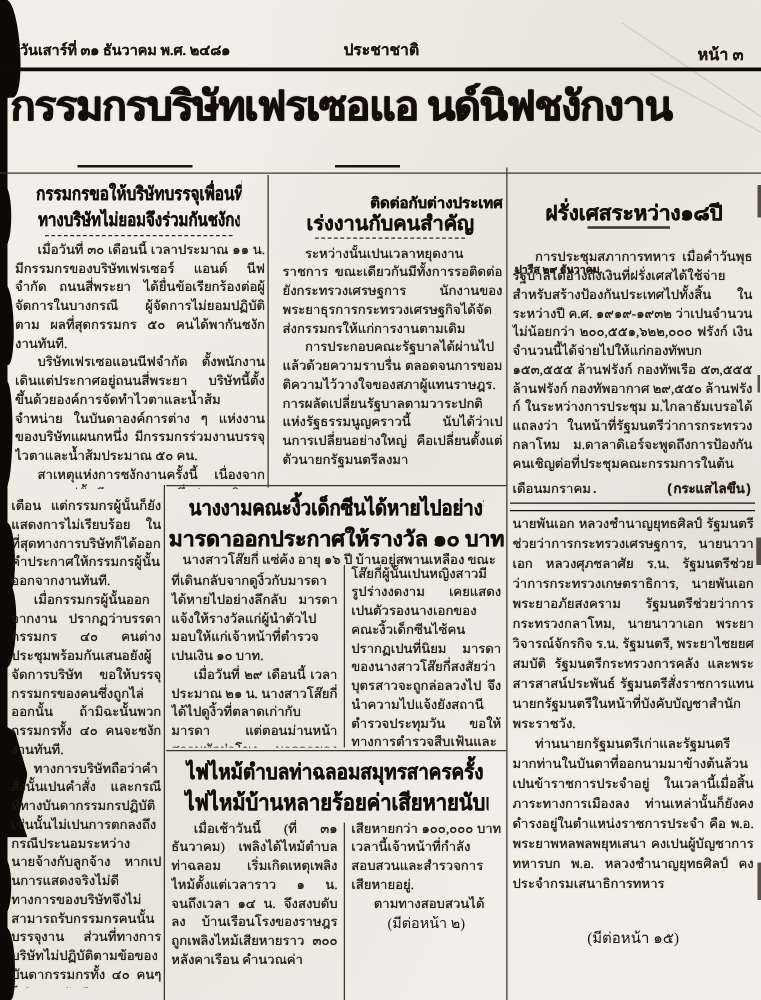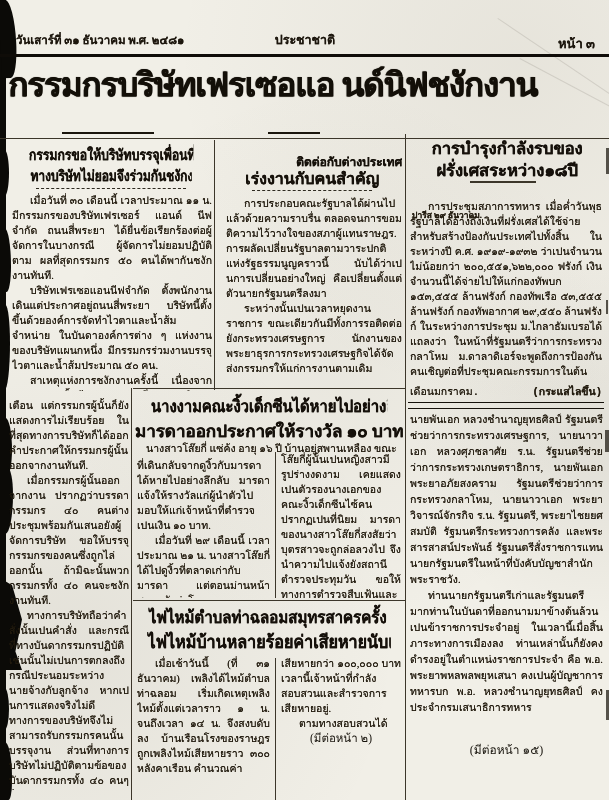--- a/index.html
+++ b/index.html
@@ -89,22 +89,22 @@
     <p style="text-indent:0;">เตือน แต่กรรมกรผู้นั้นก็ยังแสดงการไม่เรียบร้อย ในที่สุดทางการบริษัทก็ได้ออกคำประกาศให้กรรมกรผู้นั้นออกจากงานทันที.</p>
     <p>เมื่อกรรมกรผู้นั้นออกจากงาน ปรากฏว่าบรรดากรรมกร ๔๐ คนต่างประชุมพร้อมกันเสนอยังผู้จัดการบริษัท ขอให้บรรจุกรรมกรของคนซึ่งถูกไล่ออกนั้น ถ้ามิฉะนั้นพวกกรรมกรทั้ง ๔๐ คนจะชงักงานทันที.</p>
     <p>ทางการบริษัทถือว่าคำสั่งนั้นเปนคำสั่ง และกรณีที่ทางบันดากรรมกรปฏิบัติเช่นนั้นไม่เปนการตกลงถึงกรณีประนอมระหว่างนายจ้างกับลูกจ้าง หากเปนการแสดงจริงไม่ดี ทางการของบริษัทจึงไม่สามารถรับกรรมกรคนนั้นบรรจุงาน ส่วนที่ทางการบริษัทไม่ปฏิบัติตามข้อของบันดากรรมกรทั้ง ๔๐ คนๆ ก็เลิกงานทันที.</p>
 
   </div>
 
   <div class="abs sub nowrap ctr fit" style="left:222px;top:152px;width:180px;font-size:12px;text-align:right;">ติดต่อกับต่างประเทศ</div>
   <div class="abs sub nowrap ctr fit" style="left:222px;top:166px;width:180px;font-size:16px;">เร่งงานกับคนสำคัญ</div>
   <div class="abs dash" style="left:252px;top:190px;width:120px;"></div>
   <div class="abs bt" style="left:226px;top:196px;width:176px;height:190px;">
+    <p>ระหว่างนั้นเปนเวลาหยุดงานราชการ ขณะเดียวกันมีทั้งการรอติดต่อยังกระทรวงเศรษฐการ นักงานของพระยาธุรการกระทรวงเศรษฐกิจได้จัดส่งกรรมกรให้แก่การงานตามเดิม</p>
     <p>การประกอบคณะรัฐบาลได้ผ่านไปแล้วด้วยความราบรื่น ตลอดจนการขอมติความไว้วางใจของสภาผู้แทนราษฎร. การผลัดเปลี่ยนรัฐบาลตามวาระปกติแห่งรัฐธรรมนูญคราวนี้ นับได้ว่าเปนการเปลี่ยนอย่างใหญ่ คือเปลี่ยนตั้งแต่ตัวนายกรัฐมนตรีลงมา</p>
-    <p>ระหว่างนั้นเปนเวลาหยุดงานราชการ ขณะเดียวกันมีทั้งการรอติดต่อยังกระทรวงเศรษฐการ นักงานของพระยาธุรการกระทรวงเศรษฐกิจได้จัดส่งกรรมกรให้แก่การงานตามเดิม</p>
   </div>
 
   <div class="abs hr" style="left:133px;top:388px;width:272px;"></div>
   <div class="abs hl nowrap ctr fit" style="left: 133px; top: 392px; width: 272px; transform-origin: 50% 50%; transform: scaleX(0.86901);">นางงามคณะงิ้วเด็กซีนได้หายไปอย่างลึกลับ</div>
   <div class="abs hl nowrap ctr fit" style="left:133px;top:417px;width:272px;">มารดาออกประกาศให้รางวัล ๑๐ บาท</div>
   <div class="abs bt nowrap" style="left:146px;top:441px;width:258px;">นางสาวโส๊ยกี่ แซ่ค้ง อายุ ๑๖ ปี บ้านอยู่สพานเหลือง ขณะ</div>
   <div class="abs bt" style="left:137px;top:458px;width:133px;height:140px;">
     <p style="text-indent:0;">ที่เดินกลับจากดูงิ้วกับมารดาได้หายไปอย่างลึกลับ มารดาแจ้งให้รางวัลแก่ผู้นำตัวไปมอบให้แก่เจ้าหน้าที่ตำรวจเปนเงิน ๑๐ บาท.</p>
     <p>เมื่อวันที่ ๒๙ เดือนนี้ เวลาประมาณ ๒๑ น. นางสาวโส๊ยกี่ได้ไปดูงิ้วที่ตลาดเก่ากับมารดา แต่ตอนม่านหน้าสถานพักผ่าโขง มารดาของนางจึงเหลียวไปดูทางหลัง ปรากฏว่านางสาวโส๊ยกี่ได้หายตัวไปโดยมิได้มีร่องรอย ประกอบกับนางสาว</p>
   </div>
@@ -117,21 +117,20 @@
   <div class="abs hl nowrap ctr fit" style="left: 133px; top: 627px; width: 272px; font-size: 18px; transform-origin: 50% 50%; transform: scaleX(0.894737);">ไฟไหม้บ้านหลายร้อยค่าเสียหายนับแสน</div>
   <div class="abs bt" style="left:137px;top:656px;width:133px;height:138px;">
     <p>เมื่อเช้าวันนี้ (ที่ ๓๑ ธันวาคม) เพลิงได้ไหม้ตำบลท่าฉลอม เริ่มเกิดเหตุเพลิงไหม้ตั้งแต่เวลาราว ๑ น. จนถึงเวลา ๑๔ น. จึงสงบดับลง บ้านเรือนโรงของราษฎรถูกเพลิงไหม้เสียหายราว ๓๐๐ หลังคาเรือน คำนวณค่า</p>
   </div>
   <div class="abs bt" style="left:281px;top:656px;width:120px;height:72px;">
     <p style="text-indent:0;">เสียหายกว่า ๑๐๐,๐๐๐ บาท เวลานี้เจ้าหน้าที่กำลังสอบสวนและสำรวจการเสียหายอยู่.</p>
     <p>ตามทางสอบสวนได้ความว่ามูลเหตุเกิดแต่จีนชายอาหารแห่งหนึ่งใน</p>
   </div>
   <div class="abs cont ctr nowrap" style="left:281px;top:729px;width:120px;">(มีต่อหน้า ๒)</div>
 
-  <div class="abs hl nowrap ctr fit" style="left:410px;top:135px;width:194px;font-size:16.5px;">การบำรุงกำลังรบของ</div>
   <div class="abs hl nowrap ctr fit" style="left:410px;top:157px;width:194px;font-size:16.5px;">ฝรั่งเศสระหว่าง๑๘ปี</div>
   <div class="abs hr" style="left:470px;top:181px;width:66px;height:1.5px;"></div>
   <div class="abs bt small b nowrap" style="left:412px;top:185px;margin-top:23px;">ปารีส ๒๙ ธันวาคม.</div>
   <div class="abs bt" style="left:410px;top:199px;width:192px;height:184px;">
     <p>การประชุมสภาการทหาร เมื่อค่ำวันพุธรัฐบาลได้อ้างถึงเงินที่ฝรั่งเศสได้ใช้จ่ายสำหรับสร้างป้องกันประเทศไปทั้งสิ้น ในระหว่างปี ค.ศ. ๑๙๑๙-๑๙๓๒ ว่าเปนจำนวนไม่น้อยกว่า ๒๐๐,๕๕๑,๖๒๒,๐๐๐ ฟรังก์ เงินจำนวนนี้ได้จ่ายไปให้แก่กองทัพบก ๑๕๓,๕๕๕ ล้านฟรังก์ กองทัพเรือ ๕๓,๕๕๕ ล้านฟรังก์ กองทัพอากาศ ๒๙,๕๕๐ ล้านฟรังก์ ในระหว่างการประชุม ม.ไกลาธัมเบรอได้แถลงว่า ในหน้าที่รัฐมนตรีว่าการกระทรวงกลาโหม ม.ดาลาดิเอร์จะพูดถึงการป้องกันคนเชิญต่อที่ประชุมคณะกรรมการในต้น</p>
   </div>
   <div class="abs bt" style="left:410px;top:385px;width:192px;height:16px;display:flex;justify-content:space-between;font-family:Liberation Mono, monospace;">
     <span>เดือนมกราคม.</span>
     <span class="b">(กระแสไลขึ้น)</span>
   </div>

